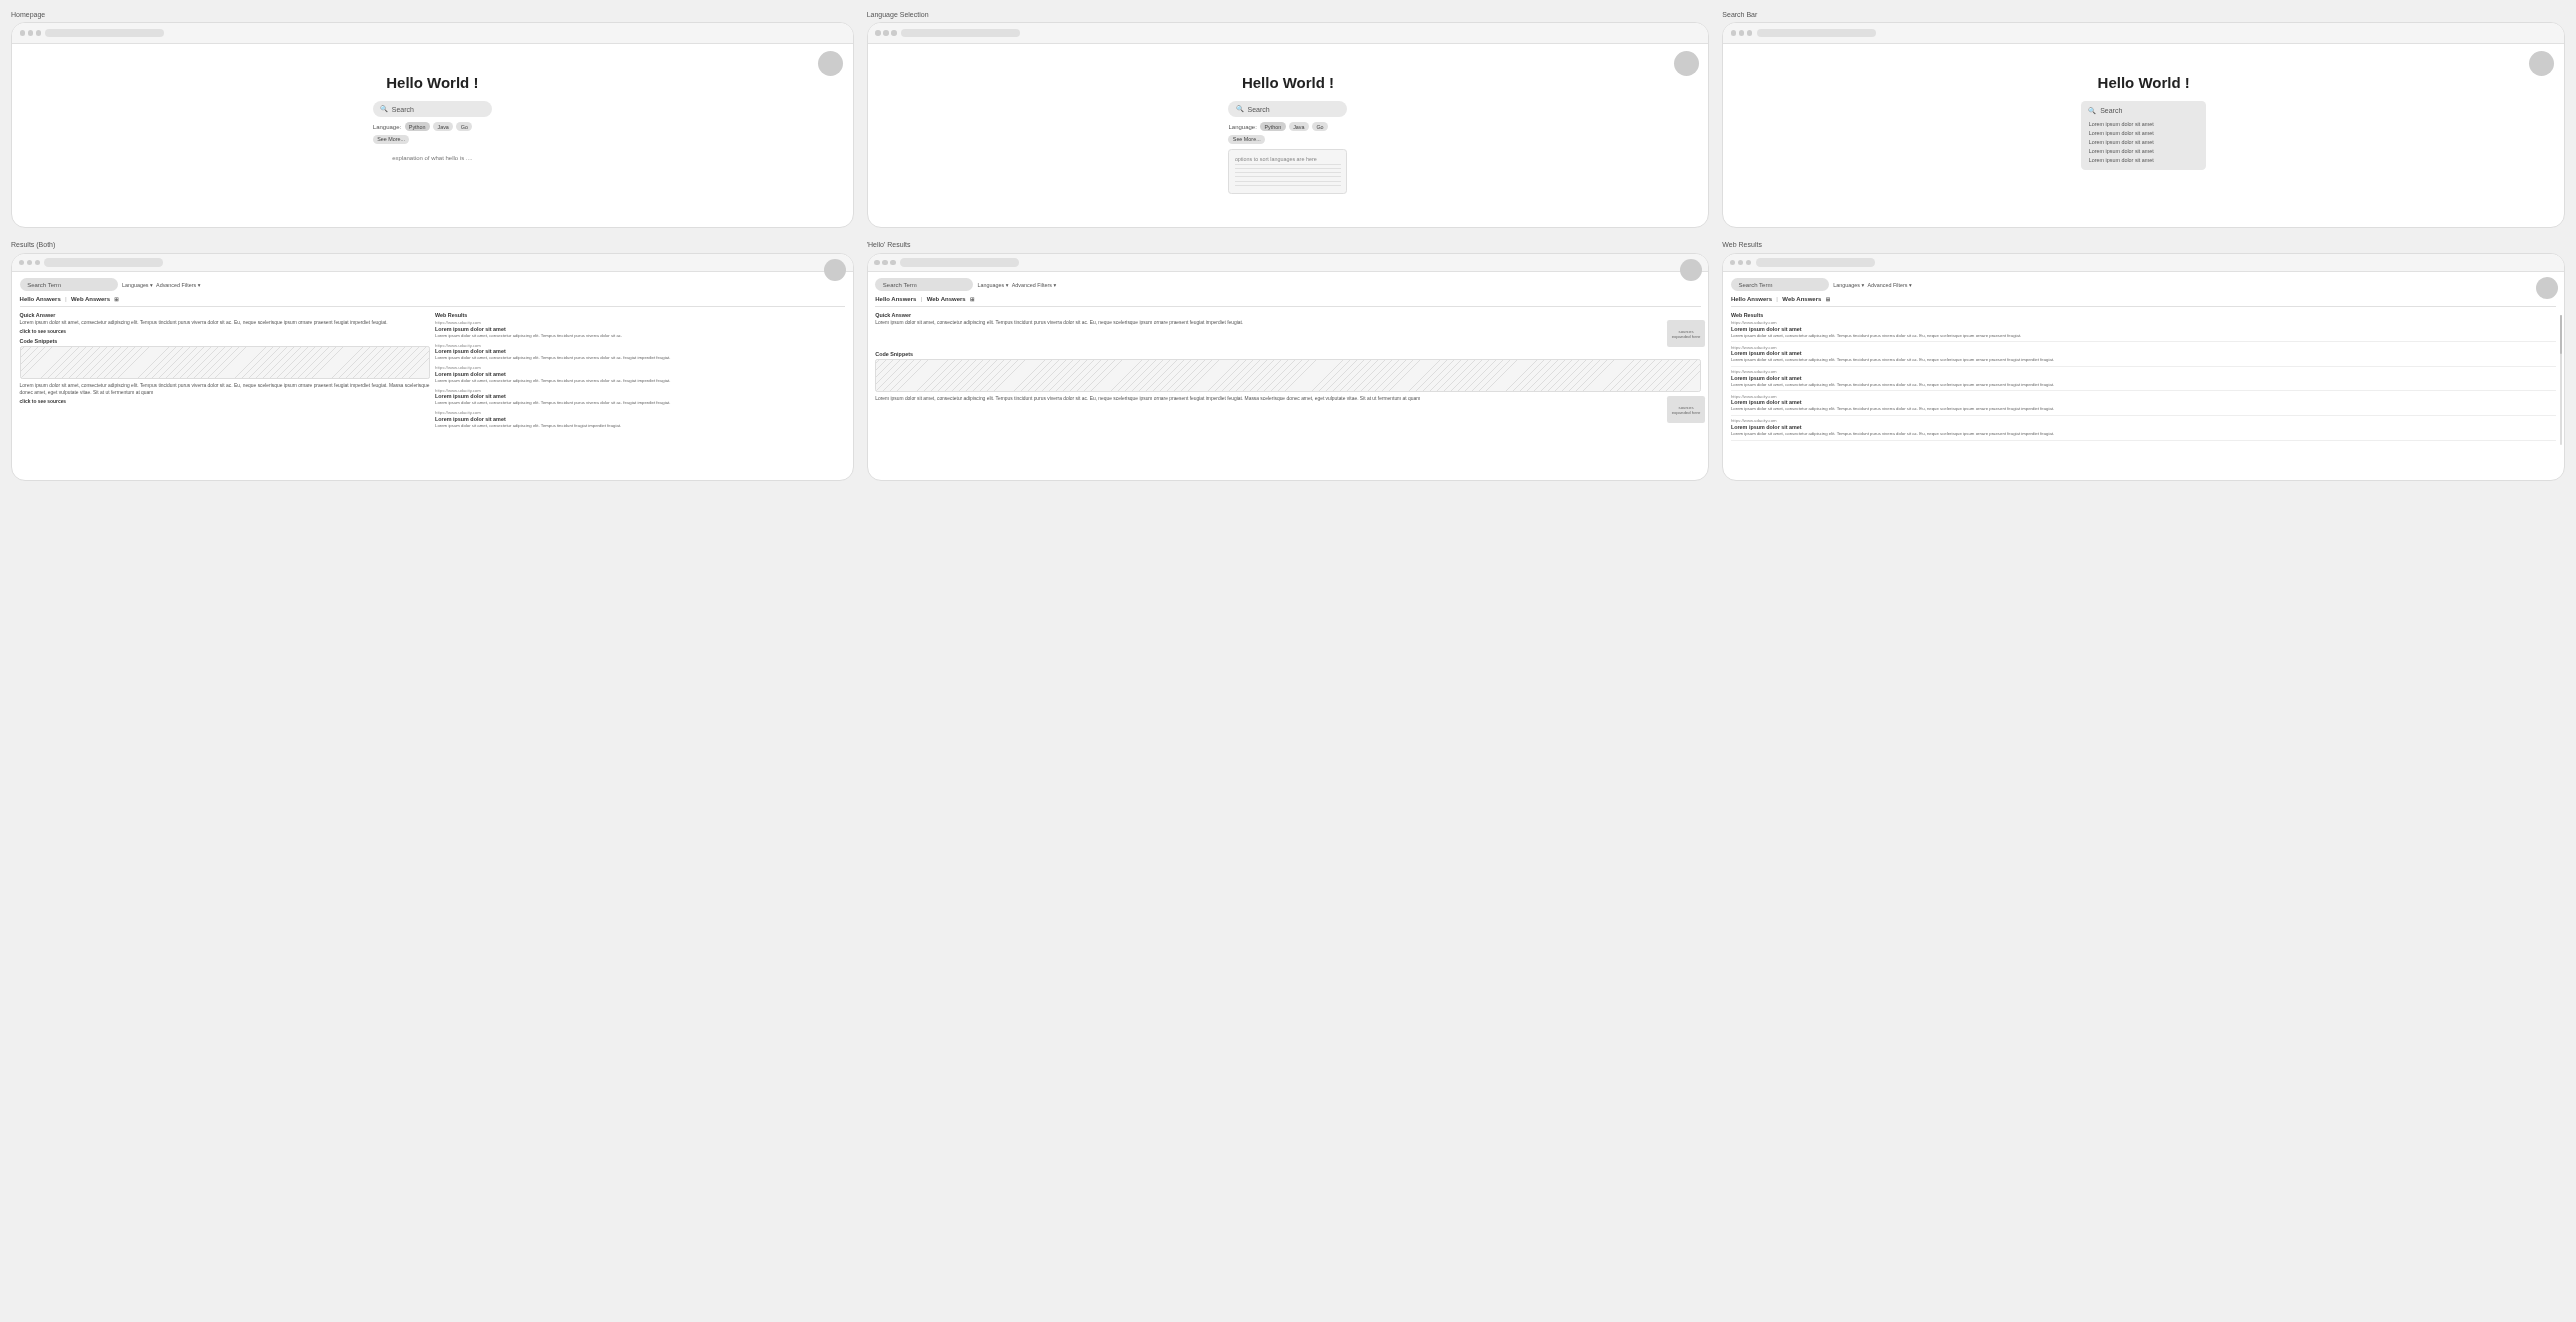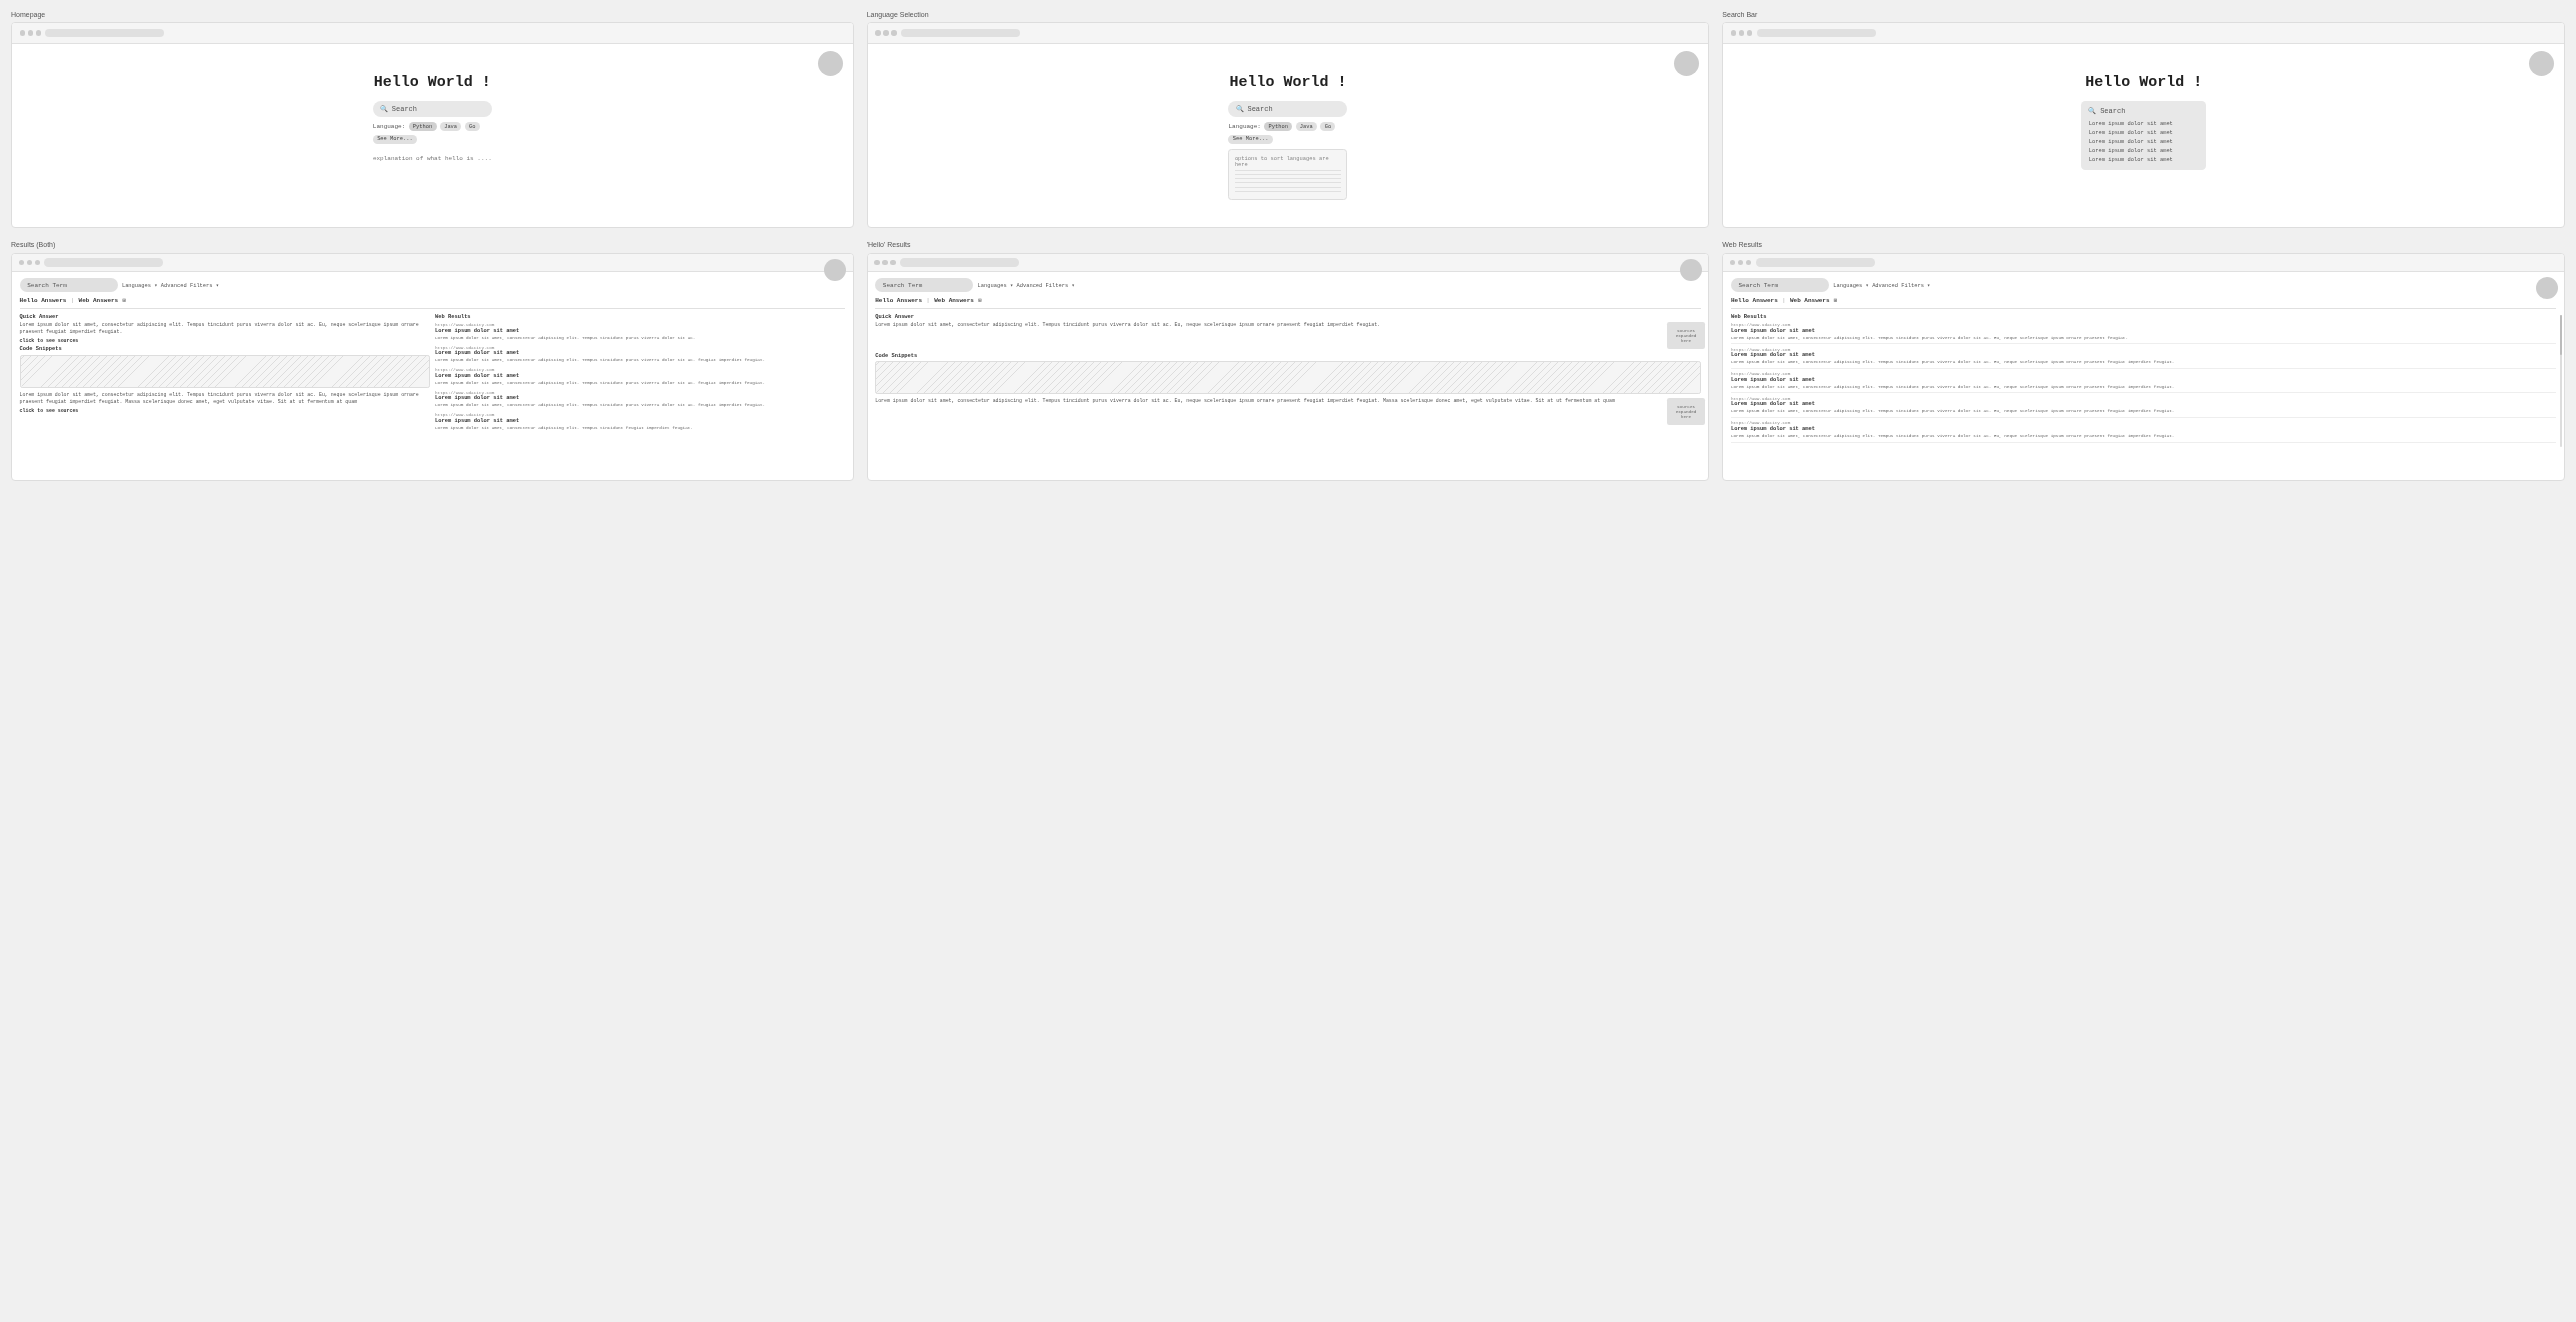--- a/index.html
+++ b/index.html
@@ -19,25 +19,24 @@
 
     .frame-label {
       font-size: 7px;
       font-weight: 500;
       color: #555;
       margin-bottom: 4.3px;
     }
 
     .frame {
       background: #fff;
-      border-radius: 4px;
+      border-radius: 14px;
       border: 0.8px solid #ddd;
       overflow: hidden;
       min-height: 206px;
-      font-family: Liberation Mono, monospace;
     }
 
     
     .browser-bar {
       display: flex;
       align-items: center;
       padding: 5.4px 7.6px;
       background: #f5f5f5;
       border-bottom: 0.5px solid #e0e0e0;
       gap: 4.3px;

